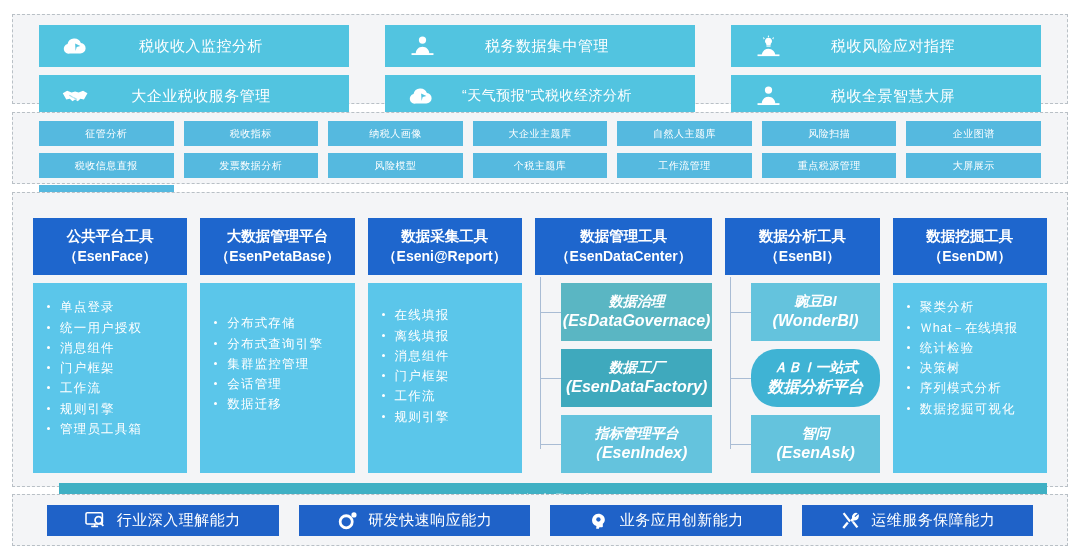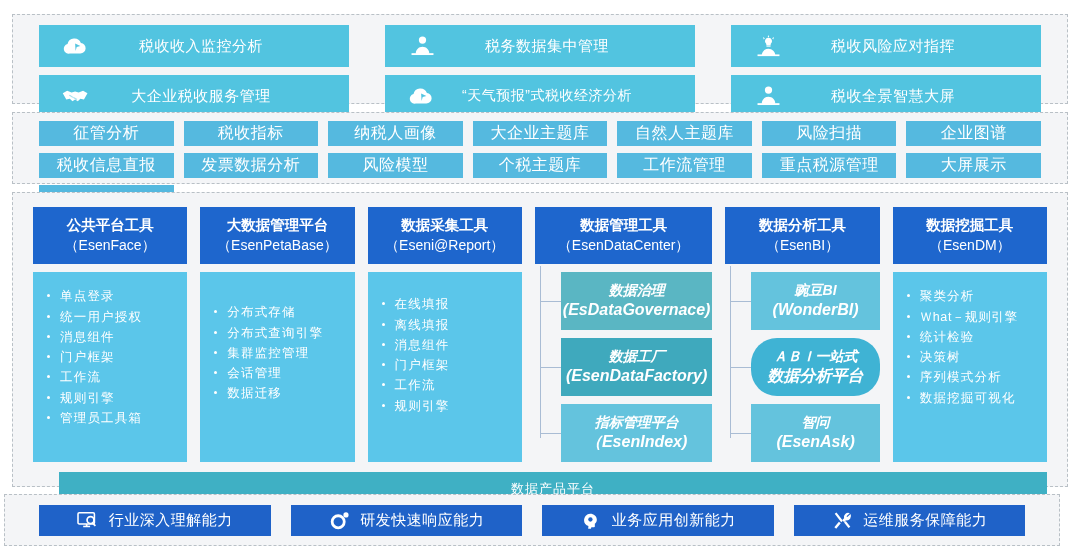--- a/index.html
+++ b/index.html
@@ -60,21 +60,21 @@
     display:grid;
     grid-template-columns:repeat(7,1fr);
     grid-template-rows:repeat(2,1fr);
     column-gap:10px;row-gap:7px;
     padding:8px 26px;
     box-sizing:border-box;
   }
   .tag{
     background:#55b9df;
     color:#ffffff;
-    font-size:16px;
+    font-size:10px;
     display:flex;align-items:center;justify-content:center;
     height:25px;
     letter-spacing:.5px;
     white-space:nowrap;
   }
   .tag.dots{font-size:13px;letter-spacing:2px;}
 
   
   #sec-products{left:12px;top:192px;width:1056px;height:295px;}
   .prod-wrap{
@@ -82,31 +82,31 @@
     padding:14px 20px 12px 20px;
     box-sizing:border-box;
     display:flex;flex-direction:column;
   }
   .prod-cols{
     display:grid;
     grid-template-columns:repeat(6,1fr);
     column-gap:13px;
     flex:1 1 auto;
   }
-  .col{display:flex;flex-direction:column;}
+  .col{display:flex;flex-direction:column;margin-top:11px;}
   .col-head{
     background:#1e66cd;
     color:#ffffff;
     text-align:center;
     padding:9px 2px 10px 2px;
     font-size:14.5px;
     line-height:1.35;
     font-weight:700;
   }
-  .col-head .en{font-weight:400;font-size:14px;display:block;}
+  .col-head .en{font-weight:700;font-size:14px;display:block;}
   .col-body{
     flex:1 1 auto;
     background:#5bc6ea;
     margin-top:8px;
     position:relative;
   }
   .col-body.plain{padding:14px 6px 10px 10px;}
   ul.feat{
     list-style:none;margin:0;padding:0;
     color:#ffffff;font-size:12.5px;line-height:1.62;
@@ -150,21 +150,21 @@
     background:#3fb0c4;
     color:#ffffff;
     text-align:center;
     font-size:13px;
     letter-spacing:1px;
     padding:8px 0 9px 0;
     margin-left:26px;
   }
 
   
-  #sec-caps{left:4px;top:494px;width:1056px;height:52px;text-align:right;}
+  #sec-caps{left:12px;top:494px;width:1056px;height:52px;text-align:right;}
   .cap-grid{
     position:absolute;left:0;top:0;right:0;bottom:0;
     display:grid;grid-template-columns:repeat(4,1fr);
     column-gap:20px;
     padding:10px 34px;
     box-sizing:border-box;
   }
   .cap{
     background:#1f62c8;color:#ffffff;
     display:flex;align-items:center;justify-content:center;
@@ -374,21 +374,21 @@
         </div>
 
         <div class="col">
           <div class="col-head">
             <span>数据挖掘工具</span>
             <span class="en">（EsenDM）</span>
           </div>
           <div class="col-body plain">
             <ul class="feat">
               <li>聚类分析</li>
-              <li class="lat">Ｗhat－规则引擎</li>
+              <li class="lat">Ｗhat－在线填报</li>
               <li>统计检验</li>
               <li>决策树</li>
               <li>序列模式分析</li>
               <li>数据挖掘可视化</li>
             </ul>
           </div>
         </div>
 
       </div>
 

